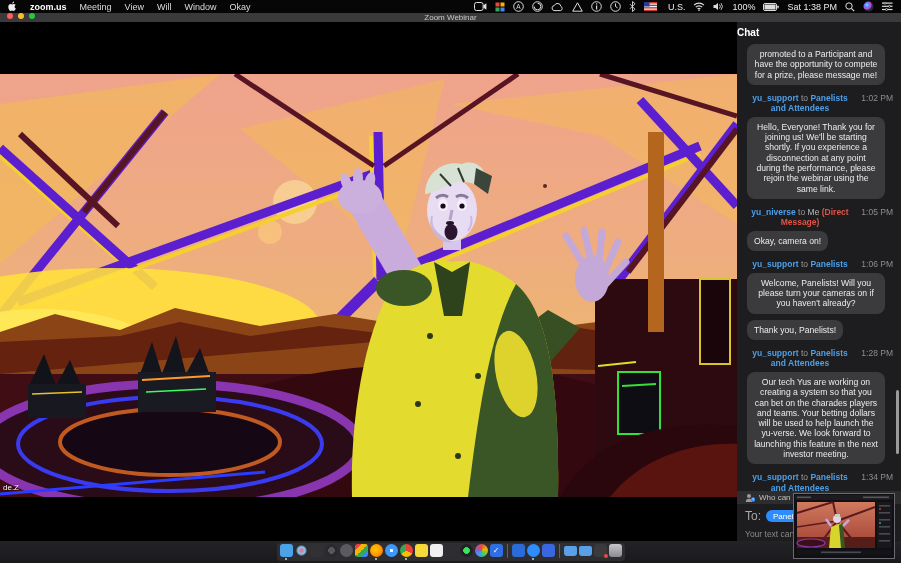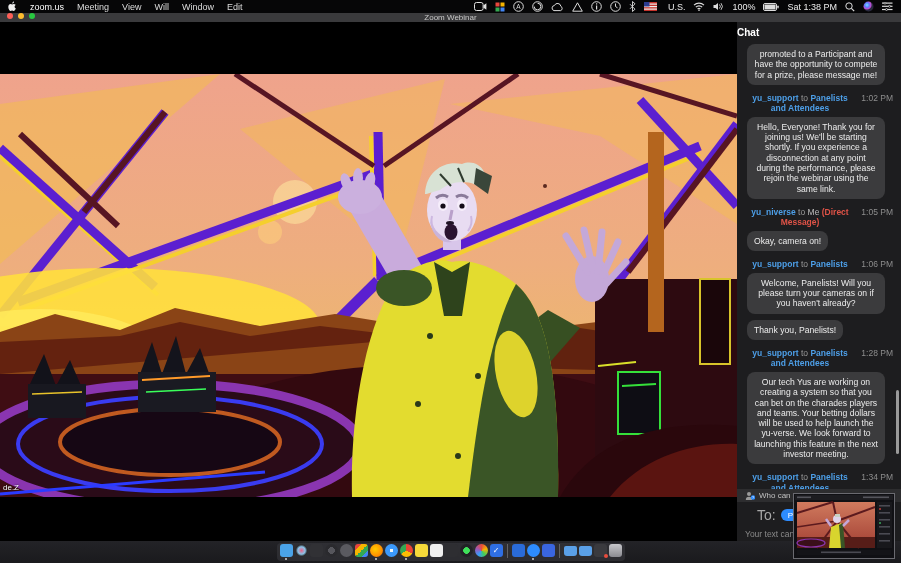--- a/index.html
+++ b/index.html
@@ -5,21 +5,21 @@
   * { margin:0; padding:0; box-sizing:border-box; }
   html,body { width:901px; height:563px; background:#000; overflow:hidden;
     font-family:"Liberation Sans","DejaVu Sans",sans-serif; }
   .screen { position:relative; width:901px; height:563px; background:#0a0a0c; }
 
   
   .menubar { position:absolute; top:0; left:0; width:901px; height:13px; background:#060607;
     display:flex; align-items:center; padding:0 8px; z-index:40; color:#e6e6e6; font-size:9px; }
   .menubar .left { display:flex; align-items:center; gap:13px; }
   .menubar .mitem { color:#dcdcdc; }
-  .menubar .mitem.app { font-weight:normal; color:#fff;text-align:center; }
+  .menubar .mitem.app { font-weight:bold; color:#fff;text-align:center; }
   .menubar .right { margin-left:auto; display:flex; align-items:center; gap:8px; color:#e0e0e0; }
   .sic { display:inline-flex; align-items:center; }
   .sic svg { display:block; }
   .mb-txt { font-size:9px; color:#ececec; white-space:nowrap; }
 
   
   .titlebar { position:absolute; top:13px; left:0; width:901px; height:9px; background:#3a3a3c;
     display:flex; z-index:30; }
   .lights { display:flex; gap:5px; margin-left:7px; }
   .light { width:6px; height:6px; border-radius:50%; }
@@ -48,21 +48,21 @@
   .note { color:#e05347; font-weight:bold; }
   .time { position:absolute; right:0; top:0; color:#8e8e8e; font-weight:normal; font-size:8.5px; }
   .bubble { background:#3b3b3d; color:#ececec; font-size:8.6px; line-height:10.3px;
     border-radius:8px; padding:5px 7px; margin-bottom:6px; max-width:138px; width:fit-content; }
   .chat-scrollbar { position:absolute; right:2px; top:368px; width:3px; height:64px; background:#9a9a9a;
     border-radius:2px; z-index:7; }
   .whocansee { flex:0 0 auto; height:13px; background:#2d2d2f; display:flex; align-items:center;
     gap:4px; padding:0 8px; color:#c0c0c0; font-size:8px; white-space:nowrap; overflow:hidden; }
   .chat-footer { flex:0 0 auto; padding:5px 8px 2px 8px; }
   .to-row { display:flex; align-items:center; gap:5px; }
-  .to-label { color:#a8a8a8; font-size:14px;margin-left:12px; }
+  .to-label { color:#a8a8a8; font-size:12px; }
   .pill { background:#2d8cff; color:#fff; font-size:8px; border-radius:8px; padding:1.5px 7px;
     display:inline-flex; align-items:center; gap:3px; cursor:pointer; }
   .pill .caret { font-size:6px; }
   .chat-input { margin-top:6px; color:#8a8a8a; font-size:8.5px; white-space:nowrap; overflow:hidden; }
 
   
   .thumbwin { position:absolute; left:793px; top:493px; z-index:20; }
 
   
   .desktop { position:absolute; top:541px; left:0; width:901px; height:22px;
@@ -98,21 +98,21 @@
       <span class="sic">
         <svg width="9" height="11" viewBox="0 0 9 11">
             <path fill="#ededed" d="M6.6 5.8c0-1.3 1.1-1.9 1.1-1.9S7 3 5.9 3c-.8 0-1.4.4-1.7.4C3.8 3.4 3.2 3 2.6 3 1.4 3 .3 4 .3 5.9c0 1.9 1.4 4 2.3 4 .5 0 .8-.3 1.5-.3s1 .3 1.5.3c1 0 2-1.9 2.2-2.5-.1 0-1.2-.5-1.2-1.6zM5.6 2.1c.5-.6.4-1.5.4-1.5s-.8.1-1.3.7c-.5.5-.4 1.4-.4 1.4s.8 0 1.3-.6z"></path>
           </svg>
       </span>
       <span class="mitem app">zoom.us</span>
       <span class="mitem">Meeting</span>
       <span class="mitem">View</span>
       <span class="mitem">Will</span>
       <span class="mitem">Window</span>
-      <span class="mitem">Edit</span>
+      <span class="mitem">Okay</span>
     </div>
     <div class="right">
       <span class="sic">
         <svg width="13" height="9" viewBox="0 0 13 9">
             <rect x="0.5" y="0.5" width="8.6" height="8" rx="2" fill="none" stroke="#e0e0e0"></rect>
             <path d="M9.5 3.2 12.4 1.2 v6.6 L9.5 5.8z" fill="#e0e0e0"></path>
           </svg>
       </span>
       <span class="sic">
         <svg width="10" height="10" viewBox="0 0 10 10">

